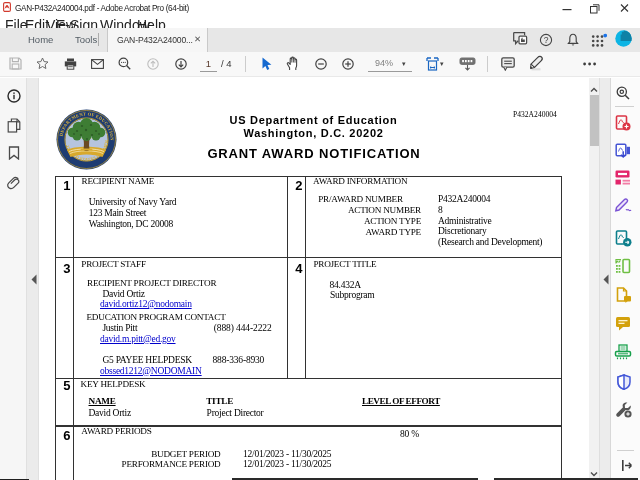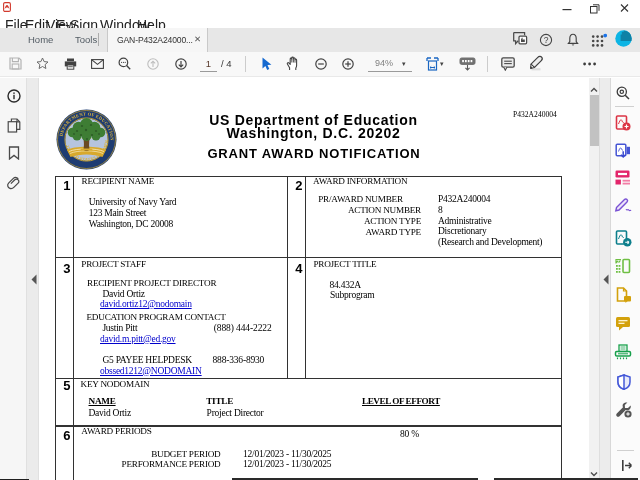--- a/index.html
+++ b/index.html
@@ -34,20 +34,21 @@
 </style>
 </head>
 <body>
 <div id="stage">
 
   <div class="abs" id="titlebar"></div>
   <svg class="abs" style="left:2.5px;top:2.2px" width="8" height="10" viewBox="0 0 8 10">
     <rect x="0.6" y="0.6" width="6.8" height="8.8" rx="1.4" fill="#fff" stroke="#d23a2e" stroke-width="1.1"></rect>
     <path d="M1.6 7 C2.3 4.6 3 3 4 3 C5 3 5.7 4.6 6.4 7 C5.4 5.9 4.7 5.5 4 5.5 C3.3 5.5 2.6 5.9 1.6 7 Z" fill="#d23a2e"></path>
   </svg>
+  <div class="abs" id="titletext">GAN-P432A240004.pdf - Adobe Acrobat Pro (64-bit)</div>
 
   <svg class="abs" style="left:560px;top:3px" width="76" height="12" viewBox="0 0 76 12">
     <rect x="2.5" y="6" width="9" height="1.2" fill="#333"></rect>
     <rect x="30.5" y="3.5" width="6.5" height="6.5" fill="#fff" stroke="#333" stroke-width="1"></rect>
     <path d="M33 1.8 L39 1.8 L39 7.8" fill="none" stroke="#333" stroke-width="1"></path>
     <path d="M61 1.5 L68 8.5 M68 1.5 L61 8.5" stroke="#333" stroke-width="1.1"></path>
   </svg>
 
   <div class="abs" id="menubar"></div>
   <div class="abs menuitem" style="left:5px">File</div>
@@ -384,21 +385,21 @@
       <circle cx="21" cy="22" r="1.1"></circle>
         <circle cx="40" cy="22" r="1.1"></circle>
         <circle cx="25" cy="26" r="1.1"></circle>
       <circle cx="36" cy="26" r="1.1"></circle>
         <circle cx="31" cy="30" r="1"></circle>
         <circle cx="18" cy="25" r="0.9"></circle>
       <circle cx="43" cy="25" r="0.9"></circle>
     </g>
   </svg>
 
-  <div class="abs" style="left:180px;top:113.9px;width:267px;text-align:center;font-weight:bold;font-size:14px;letter-spacing:0.72px;line-height:13.1px;color:#000">US Department of Education<br>Washington, D.C. 20202</div>
+  <div class="abs" style="left:180px;top:113.9px;width:267px;text-align:center;font-weight:bold;font-size:11px;letter-spacing:0.72px;line-height:13.1px;color:#000">US Department of Education<br>Washington, D.C. 20202</div>
   <div class="abs" style="left:180px;top:146.2px;width:268px;text-align:center;font-weight:bold;font-size:13px;letter-spacing:0.85px;color:#000">GRANT AWARD NOTIFICATION</div>
   <div class="abs ser" style="left:513px;top:110px;font-size:7.6px">P432A240004</div>
 
   <div class="abs bline" style="left:55px;top:176px;width:507px;height:1.4px"></div>
   <div class="abs bline" style="left:55px;top:176px;width:1.4px;height:304px"></div>
   <div class="abs bline" style="left:560.6px;top:176px;width:1.4px;height:304px"></div>
   <div class="abs bline" style="left:73.3px;top:176px;width:1.2px;height:304px"></div>
   <div class="abs bline" style="left:287px;top:176px;width:1.2px;height:202px"></div>
   <div class="abs bline" style="left:305.2px;top:176px;width:1.2px;height:202px"></div>
   <div class="abs bline" style="left:55px;top:257px;width:507px;height:1.2px"></div>
@@ -437,21 +438,21 @@
   <div class="abs bod" style="left:213.7px;top:322.5px;letter-spacing:-0.1px">(888) 444-2222</div>
   <div class="abs lnk" style="left:100px;top:333.5px">david.m.pitt@ed.gov</div>
   <div class="abs bod" style="left:102.4px;top:355px">G5 PAYEE HELPDESK</div>
   <div class="abs bod" style="left:212.5px;top:355px;letter-spacing:-0.18px">888-336-8930</div>
   <div class="abs lnk" style="left:100px;top:365.5px">obssed1212@NODOMAIN</div>
 
   <div class="abs hdr" style="left:313.4px;top:259.3px">PROJECT TITLE</div>
   <div class="abs bod" style="left:329.5px;top:280.3px">84.432A</div>
   <div class="abs bod" style="left:330px;top:290.2px">Subprogram</div>
 
-  <div class="abs hdr" style="left:80.6px;top:378.5px">KEY NODOMAIN</div>
+  <div class="abs hdr" style="left:80.6px;top:378.5px">KEY HELPDESK</div>
   <div class="abs hdr" style="left:88.5px;top:396.3px;font-weight:bold;text-decoration:underline">NAME</div>
   <div class="abs hdr" style="left:206.2px;top:396.3px;font-weight:bold;">TITLE</div>
   <div class="abs hdr" style="left:362px;top:396.3px;font-weight:bold;letter-spacing:-0.45px;text-decoration:underline">LEVEL OF EFFORT</div>
   <div class="abs bod" style="left:88.5px;top:407.5px">David Ortiz</div>
   <div class="abs bod" style="left:206.6px;top:407.5px">Project Director</div>
   <div class="abs bod" style="left:380px;top:429px;width:59px;text-align:center">80 %</div>
 
   <div class="abs hdr" style="left:81.3px;top:425.6px">AWARD PERIODS</div>
   <div class="abs hdr" style="left:120px;top:448.9px;width:100.5px;text-align:right">BUDGET PERIOD</div>
   <div class="abs hdr" style="left:100px;top:459.4px;width:120.5px;text-align:right">PERFORMANCE PERIOD</div>

